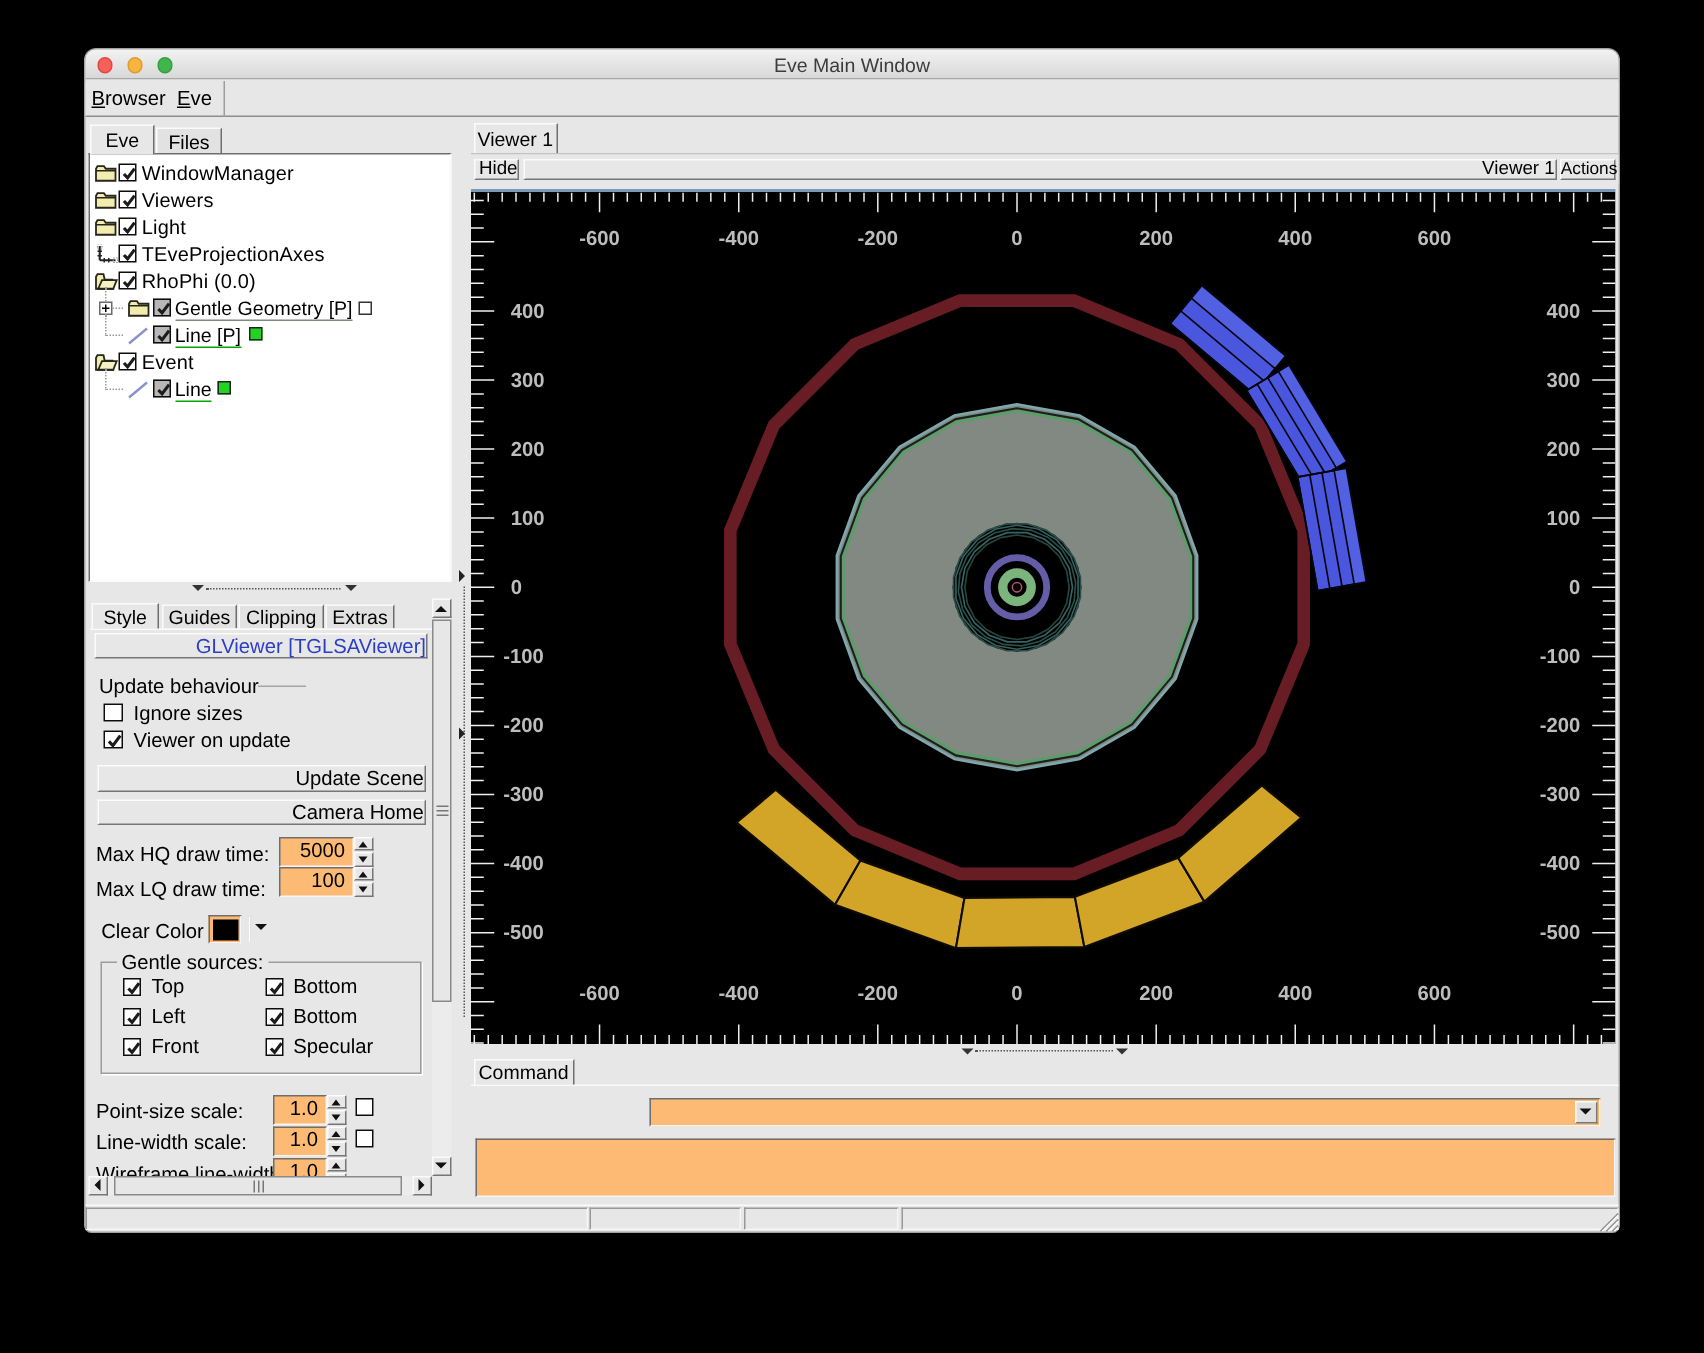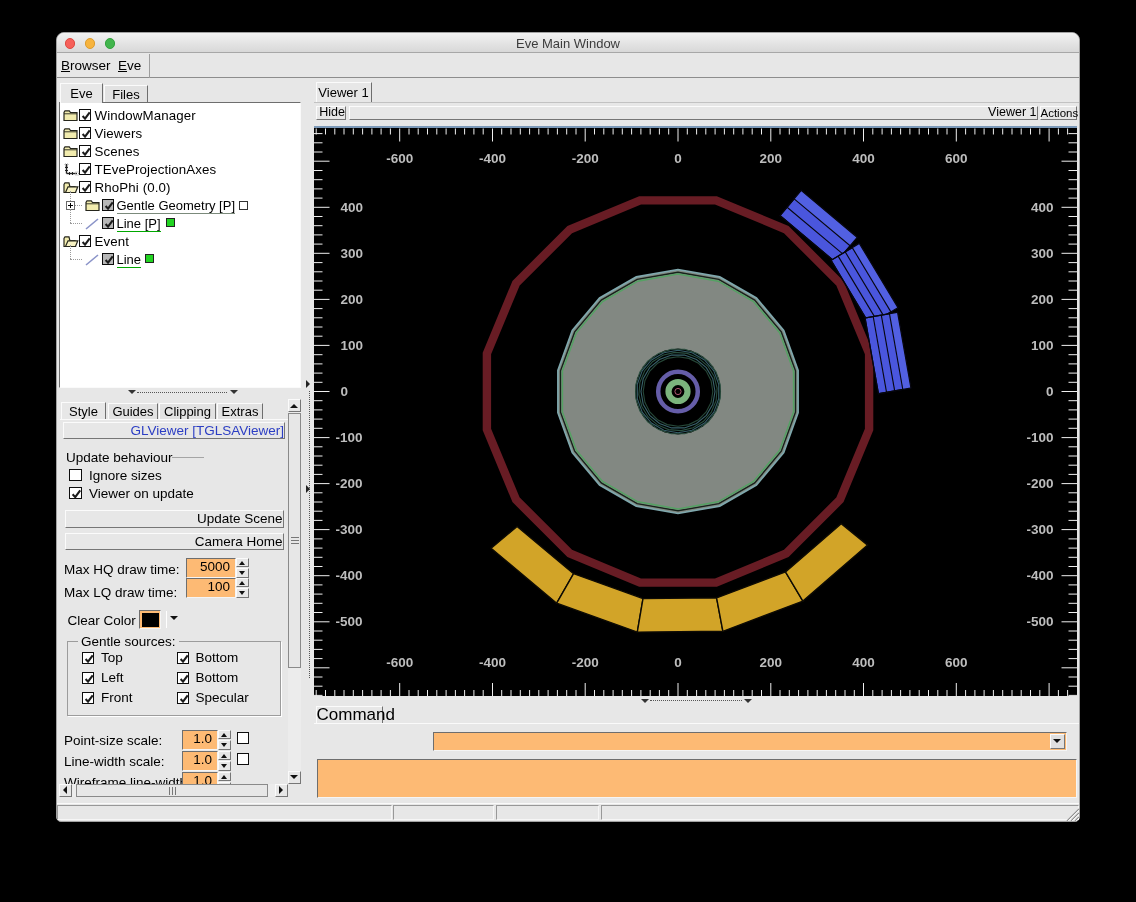--- a/index.html
+++ b/index.html
@@ -48,21 +48,21 @@
 <div class="abs lbl" style="left:94.5px;top:125.5px;font-size:13.3px;letter-spacing:0.12px">Viewers</div>
 <svg style="position:absolute;left:63px;top:144.5px" width="16" height="13" viewBox="0 0 16 13">
       <path d="M1 3.5 L1 11.5 L14 11.5 L14 3.5 L7.5 3.5 L6.3 1.8 L2 1.8 L1 3.5 Z" fill="#f2ecae" stroke="#26261c" stroke-width="1.2"></path>
       <line x1="1" y1="4.8" x2="14" y2="4.8" stroke="#26261c" stroke-width="0.9"></line>
     </svg>
 <div style="position:absolute;left:79px;top:145.0px;width:12px;height:12px;background:#ffffff;border:1.5px solid #0d0d0d;box-sizing:border-box">
       <svg width="12" height="12" style="position:absolute;left:0;top:0">
         <path d="M2.6 6.0 L5.04 8.6 L9.7 2.4" fill="none" stroke="#1c1c1c" stroke-width="2.1"></path>
       </svg>
     </div>
-<div class="abs lbl" style="left:94.5px;top:143.5px;font-size:13.3px;letter-spacing:0.12px">Scenes</div>
+<div class="abs lbl" style="left:94.5px;top:143.5px;font-size:13.3px;letter-spacing:0.12px">Light</div>
 <svg style="position:absolute;left:64px;top:163.0px" width="15" height="13" viewBox="0 0 15 13">
       <line x1="2.5" y1="1" x2="2.5" y2="10.5" stroke="#222" stroke-width="1.4"></line>
       <line x1="2.5" y1="10.5" x2="13" y2="10.5" stroke="#222" stroke-width="1.4"></line>
       <rect x="1" y="0" width="3" height="3" fill="none" stroke="#888" stroke-width="0.8" stroke-dasharray="1 1"></rect>
       <rect x="11.5" y="9" width="3" height="3" fill="none" stroke="#888" stroke-width="0.8" stroke-dasharray="1 1"></rect>
       <line x1="1" y1="4.5" x2="4" y2="4.5" stroke="#222" stroke-width="1"></line>
       <line x1="1" y1="7.5" x2="4" y2="7.5" stroke="#222" stroke-width="1"></line>
       <line x1="5.5" y1="9" x2="5.5" y2="12" stroke="#222" stroke-width="1"></line>
       <line x1="8.5" y1="9" x2="8.5" y2="12" stroke="#222" stroke-width="1"></line>
     </svg>
@@ -633,21 +633,21 @@
         <text x="1053.5" y="303.9" text-anchor="end" font-family="Liberation Sans, sans-serif" font-size="13.5" font-weight="bold" fill="#bdbdbd">200</text>
         <text x="340.5" y="257.9" text-anchor="start" font-family="Liberation Sans, sans-serif" font-size="13.5" font-weight="bold" fill="#bdbdbd">300</text>
         <text x="1053.5" y="257.9" text-anchor="end" font-family="Liberation Sans, sans-serif" font-size="13.5" font-weight="bold" fill="#bdbdbd">300</text>
         <text x="340.5" y="211.8" text-anchor="start" font-family="Liberation Sans, sans-serif" font-size="13.5" font-weight="bold" fill="#bdbdbd">400</text>
         <text x="1053.5" y="211.8" text-anchor="end" font-family="Liberation Sans, sans-serif" font-size="13.5" font-weight="bold" fill="#bdbdbd">400</text>
       </g>
 </svg>
 <div class="abs" style="left:650px;top:700px;width:92px;border-top:1px dotted #555"></div>
 <div style="position:absolute;left:641px;top:698.5px;width:0;height:0;border-left:4px solid transparent;border-right:4px solid transparent;border-top:4px solid #333"></div>
 <div style="position:absolute;left:743.5px;top:698.5px;width:0;height:0;border-left:4px solid transparent;border-right:4px solid transparent;border-top:4px solid #333"></div>
-<div class="tab" style="left:315.5px;top:706px;width:67px;height:17px;line-height:16px;font-size:17px;z-index:3">Command</div>
+<div class="tab" style="left:315.5px;top:706px;width:67px;height:17px;line-height:16px;font-size:13px;z-index:3">Command</div>
 <div class="abs" style="left:313.5px;top:722.5px;width:765px;height:1px;background:#fafafa"></div>
 <div class="abs lbl" style="left:327px;top:776px;font-size:18px">Command (local):</div>
 <div class="sunken" style="position:absolute;left:433px;top:731.5px;width:634px;height:19px"></div>
 <div class="raised" style="position:absolute;left:1049.5px;top:733.5px;width:15px;height:15px;background:#e0e0e0"></div>
 <div style="position:absolute;left:1052.5px;top:738.5px;width:0;height:0;border-left:4px solid transparent;border-right:4px solid transparent;border-top:4px solid #111"></div>
 <div class="sunken" style="position:absolute;left:317px;top:758.5px;width:760px;height:39px"></div>
 <div class="abs" style="left:57px;top:802.5px;width:1022px;height:1px;background:#fafafa"></div>
 <div class="abs" style="left:57px;top:804.5px;width:335px;height:15.5px;border-top:1px solid #989898;border-left:1px solid #989898;border-right:1px solid #f6f6f6;border-bottom:1px solid #f6f6f6"></div>
 <div class="abs" style="left:393px;top:804.5px;width:101px;height:15.5px;border-top:1px solid #989898;border-left:1px solid #989898;border-right:1px solid #f6f6f6;border-bottom:1px solid #f6f6f6"></div>
 <div class="abs" style="left:496px;top:804.5px;width:103px;height:15.5px;border-top:1px solid #989898;border-left:1px solid #989898;border-right:1px solid #f6f6f6;border-bottom:1px solid #f6f6f6"></div>

